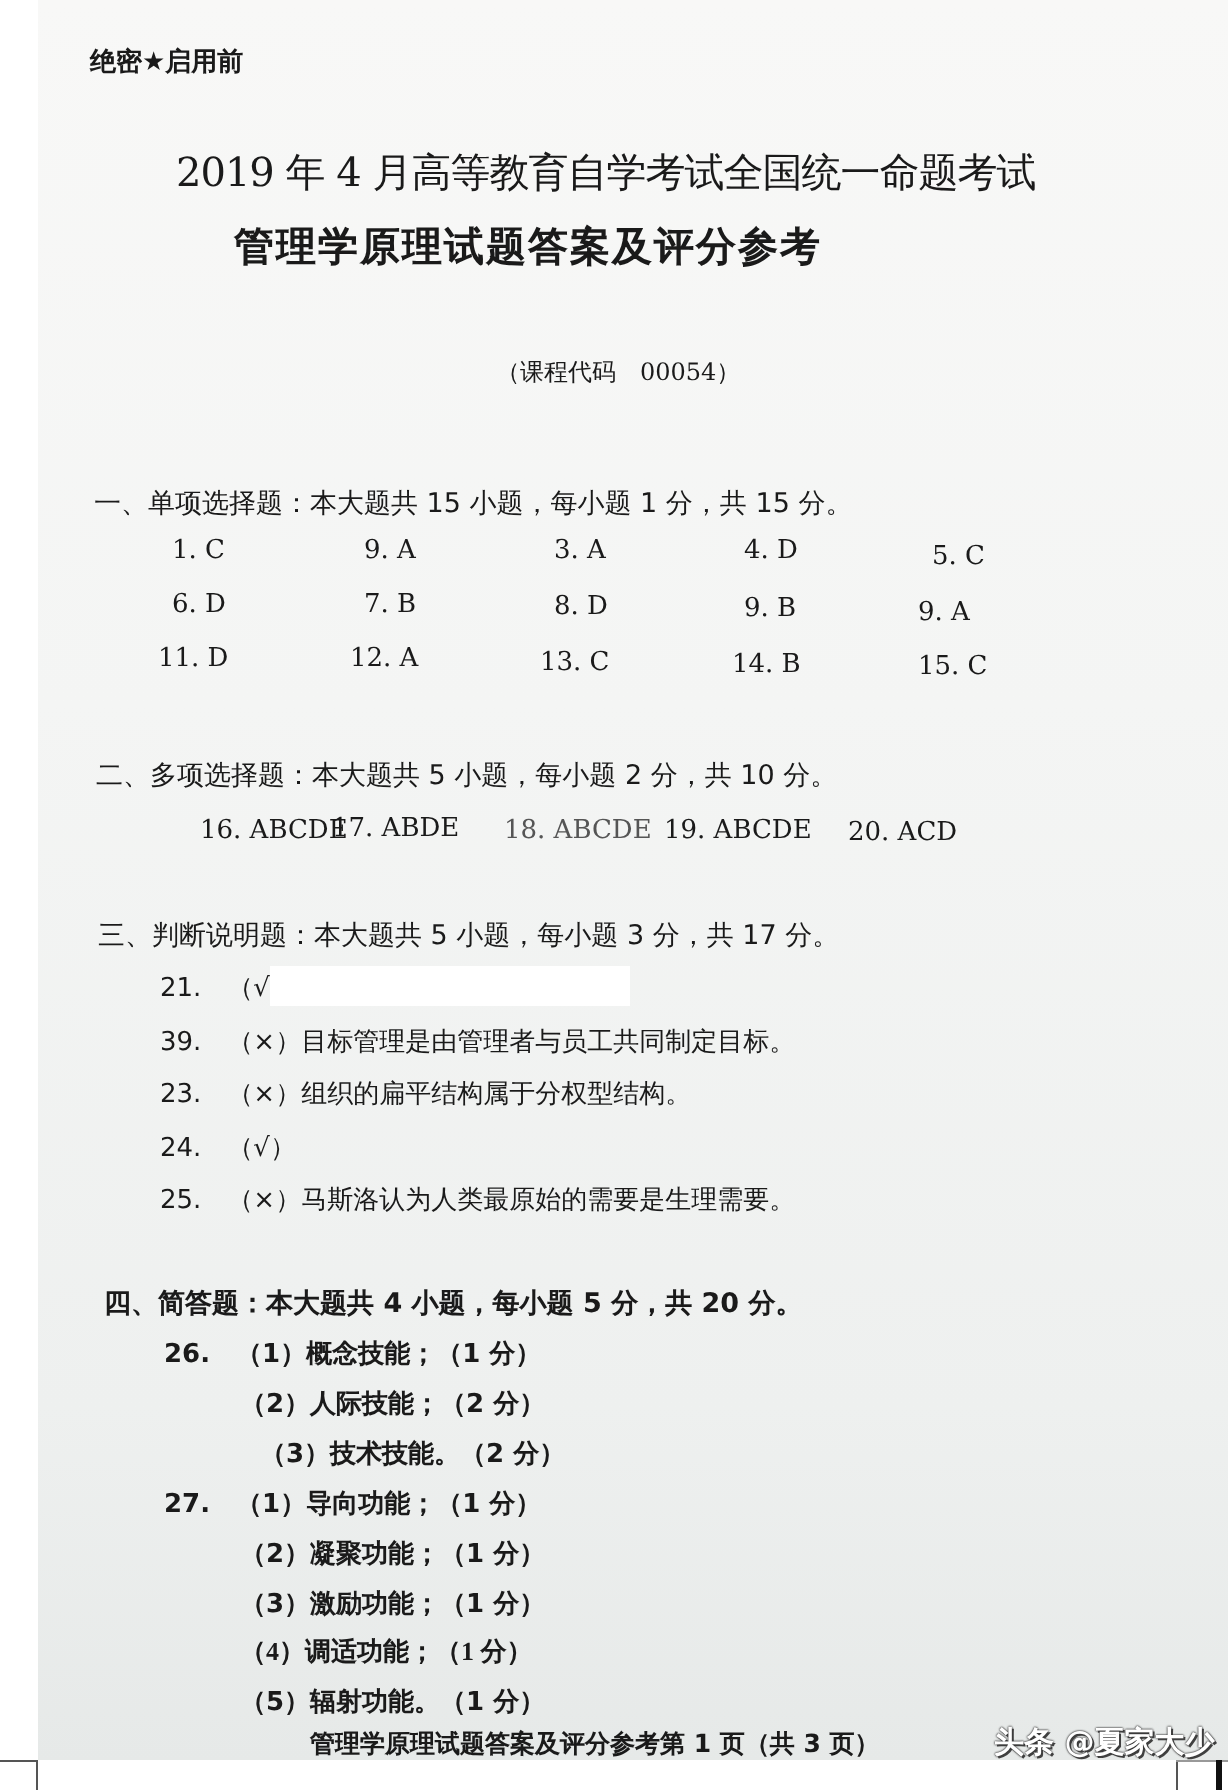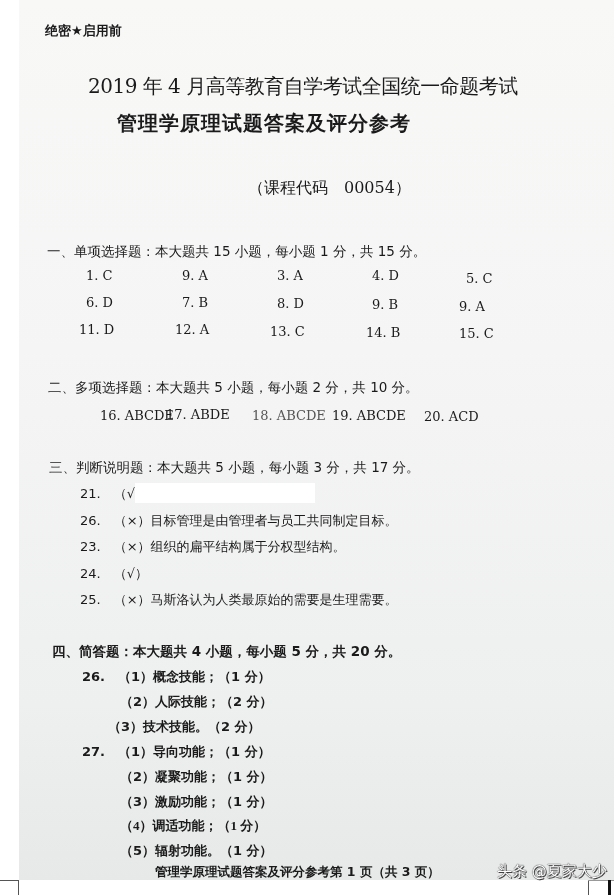--- a/index.html
+++ b/index.html
@@ -12,28 +12,28 @@
   .paper {
     position: absolute; left: 19px; top: 0; width: 595px; height: 880px;
     background: linear-gradient(180deg, #f8f8f7 0%, #f4f5f4 40%, #eef0ef 80%, #e6e9e8 100%);
   }
   .abs { position: absolute; white-space: nowrap; }
   .sans { font-family: "DejaVu Sans", "Liberation Sans", sans-serif; }
   .bold { font-weight: bold; }
   .secret { left: 45px; top: 22px; font-size: 13px; }
   .exam-line { left: 88px; top: 73px; font-size: 20px; letter-spacing: -0.5px; }
   .main-title { left: 117px; top: 110px; font-size: 20px; font-weight: bold; letter-spacing: 1px; }
-  .course-code { left: 248px; top: 178px; font-size: 16px; }
+  .course-code { left: 248px; top: 178px; font-size: 12px; }
   .section-head { font-size: 13.5px; }
   .ans { font-size: 13px; }
   .item { font-size: 13px; }
   .redact { position: absolute; left: 135px; top: 483px; width: 180px; height: 20px; background: #ffffff; }
   .footer { left: 155px; top: 864px; font-size: 12.5px; font-weight: bold; }
   .watermark { left: 497px; top: 862px; font-size: 15px; color: #ffffff;
-    text-shadow: 0 0 1px #333, 0 0 1px #333, 1px 1px 0 #444; }
+    text-shadow: 0 0 1px #333, 0 0 1px #333, 1px 1px 0 #444; font-weight: bold; }
   .tick { position: absolute; background: #555; }
 </style>
 </head>
 <body>
 
 <div class="paper"></div>
 
 <div class="abs secret sans bold">绝密★启用前</div>
 <div class="abs exam-line">2019 年 4 月高等教育自学考试全国统一命题考试</div>
 <div class="abs main-title sans">管理学原理试题答案及评分参考</div>
@@ -66,31 +66,31 @@
   <div class="abs ans" style="left:166px; top:407px;">17. ABDE</div>
   <div class="abs ans" style="left:252px; top:408px; color:#555;">18. ABCDE</div>
   <div class="abs ans" style="left:332px; top:408px;">19. ABCDE</div>
   <div class="abs ans" style="left:424px; top:409px;">20. ACD</div>
 </div>
 
 <div class="abs section-head sans" style="left:49px; top:459px;">三、判断说明题：本大题共 5 小题，每小题 3 分，共 17 分。</div>
 <div>
   <div class="abs item sans" style="left:80px; top:485px;">21.　（√）</div>
   <div class="redact"></div>
-  <div class="abs item sans" style="left:80px; top:512px;">26.　（×）目标管理是由管理者与员工共同制定目标。</div>
+  <div class="abs item sans" style="left:80px; top:512px;">39.　（×）目标管理是由管理者与员工共同制定目标。</div>
   <div class="abs item sans" style="left:80px; top:538px;">23.　（×）组织的扁平结构属于分权型结构。</div>
   <div class="abs item sans" style="left:80px; top:565px;">24.　（√）</div>
   <div class="abs item sans" style="left:80px; top:591px;">25.　（×）马斯洛认为人类最原始的需要是生理需要。</div>
 </div>
 
 <div class="abs section-head sans bold" style="left:52px; top:643px;">四、简答题：本大题共 4 小题，每小题 5 分，共 20 分。</div>
 <div>
   <div class="abs item sans bold" style="left:82px; top:668px;">26.　（1）概念技能；（1 分）</div>
   <div class="abs item sans bold" style="left:120px; top:693px;">（2）人际技能；（2 分）</div>
-  <div class="abs item sans bold" style="left:108px; top:718px;">（3）技术技能。（2 分）</div>
+  <div class="abs item sans bold" style="left:130px; top:718px;">（3）技术技能。（2 分）</div>
   <div class="abs item sans bold" style="left:82px; top:743px;text-align:center;">27.　（1）导向功能；（1 分）</div>
   <div class="abs item sans bold" style="left:120px; top:768px;">（2）凝聚功能；（1 分）</div>
   <div class="abs item sans bold" style="left:120px; top:793px;">（3）激励功能；（1 分）</div>
   <div class="abs item sans bold" style="left:120px; top:817px;font-family:Liberation Serif, serif;">（4）调适功能；（1 分）</div>
   <div class="abs item sans bold" style="left:120px; top:842px;">（5）辐射功能。（1 分）</div>
 </div>
 
 <div class="abs footer sans">管理学原理试题答案及评分参考第 1 页（共 3 页）</div>
 <div class="abs watermark sans">头条 @夏家大少</div>
 

